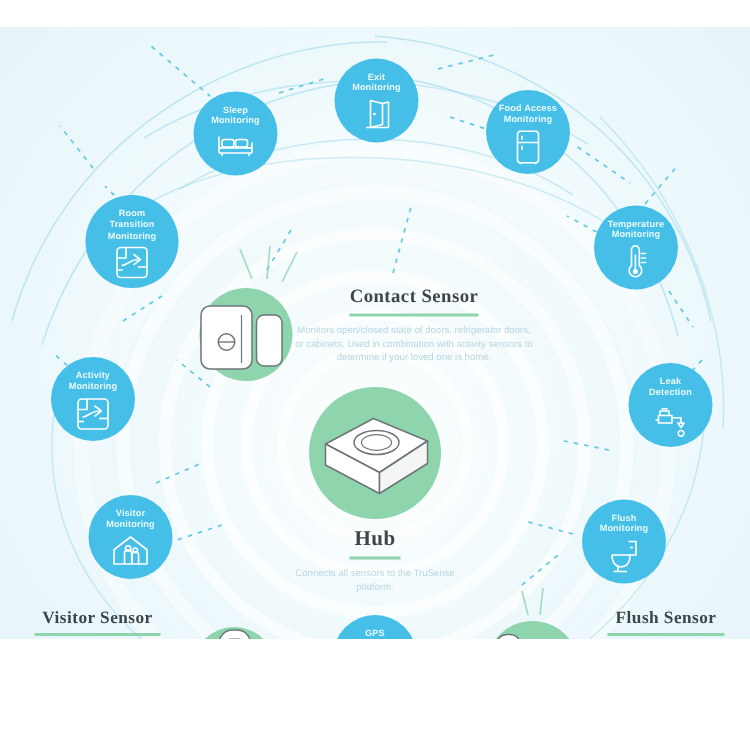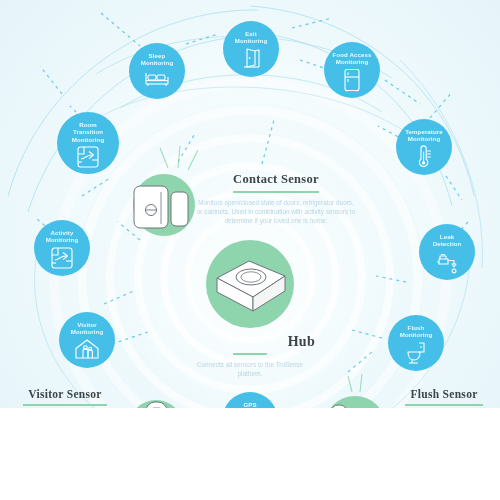--- a/index.html
+++ b/index.html
@@ -8,20 +8,21 @@
     padding: 0;
     background: #ffffff;
   }
   #stage {
     position: relative;
     width: 500px;
     height: 408px;
     overflow: hidden;
     background: radial-gradient(circle at 50% 55%, #ffffff 0%, #f3fbfd 45%, #eaf7fb 75%, #e6f4fa 100%);
     font-family: "Liberation Sans", sans-serif;
+    margin-top: 18px;
   }
   #bg-svg, #arc-svg {
     position: absolute;
     left: 0; top: 0;
     width: 500px;
     height: 500px;
   }
 
   
   .badge {
@@ -86,21 +87,21 @@
     font-size: 6.4px;
     line-height: 9.2px;
   }
   .block.center-txt { text-align: center; }
 
   #contact-block { left: 196px; top: 172px; width: 160px; }
   #contact-block h3 { font-size: 12.5px; }
   #contact-block .rule { width: 86px; }
 
   #hub-block { left: 185px; top: 334px; width: 130px; }
-  #hub-block h3 { font-size: 14px; margin-bottom: 3px; text-align: right; }
+  #hub-block h3 { font-size: 14px; margin-bottom: 3px; }
   #hub-block .rule { width: 34px; }
 
   #visitor-block { left: 2px; top: 388px; width: 126px; }
   #visitor-block h3 { font-size: 11.5px; }
   #visitor-block .rule { width: 84px; }
 
   #flush-block { left: 390px; top: 388px; width: 108px; }
   #flush-block h3 { font-size: 11.5px; font-family: Liberation Serif, serif; }
   #flush-block .rule { width: 78px; }
 </style>

